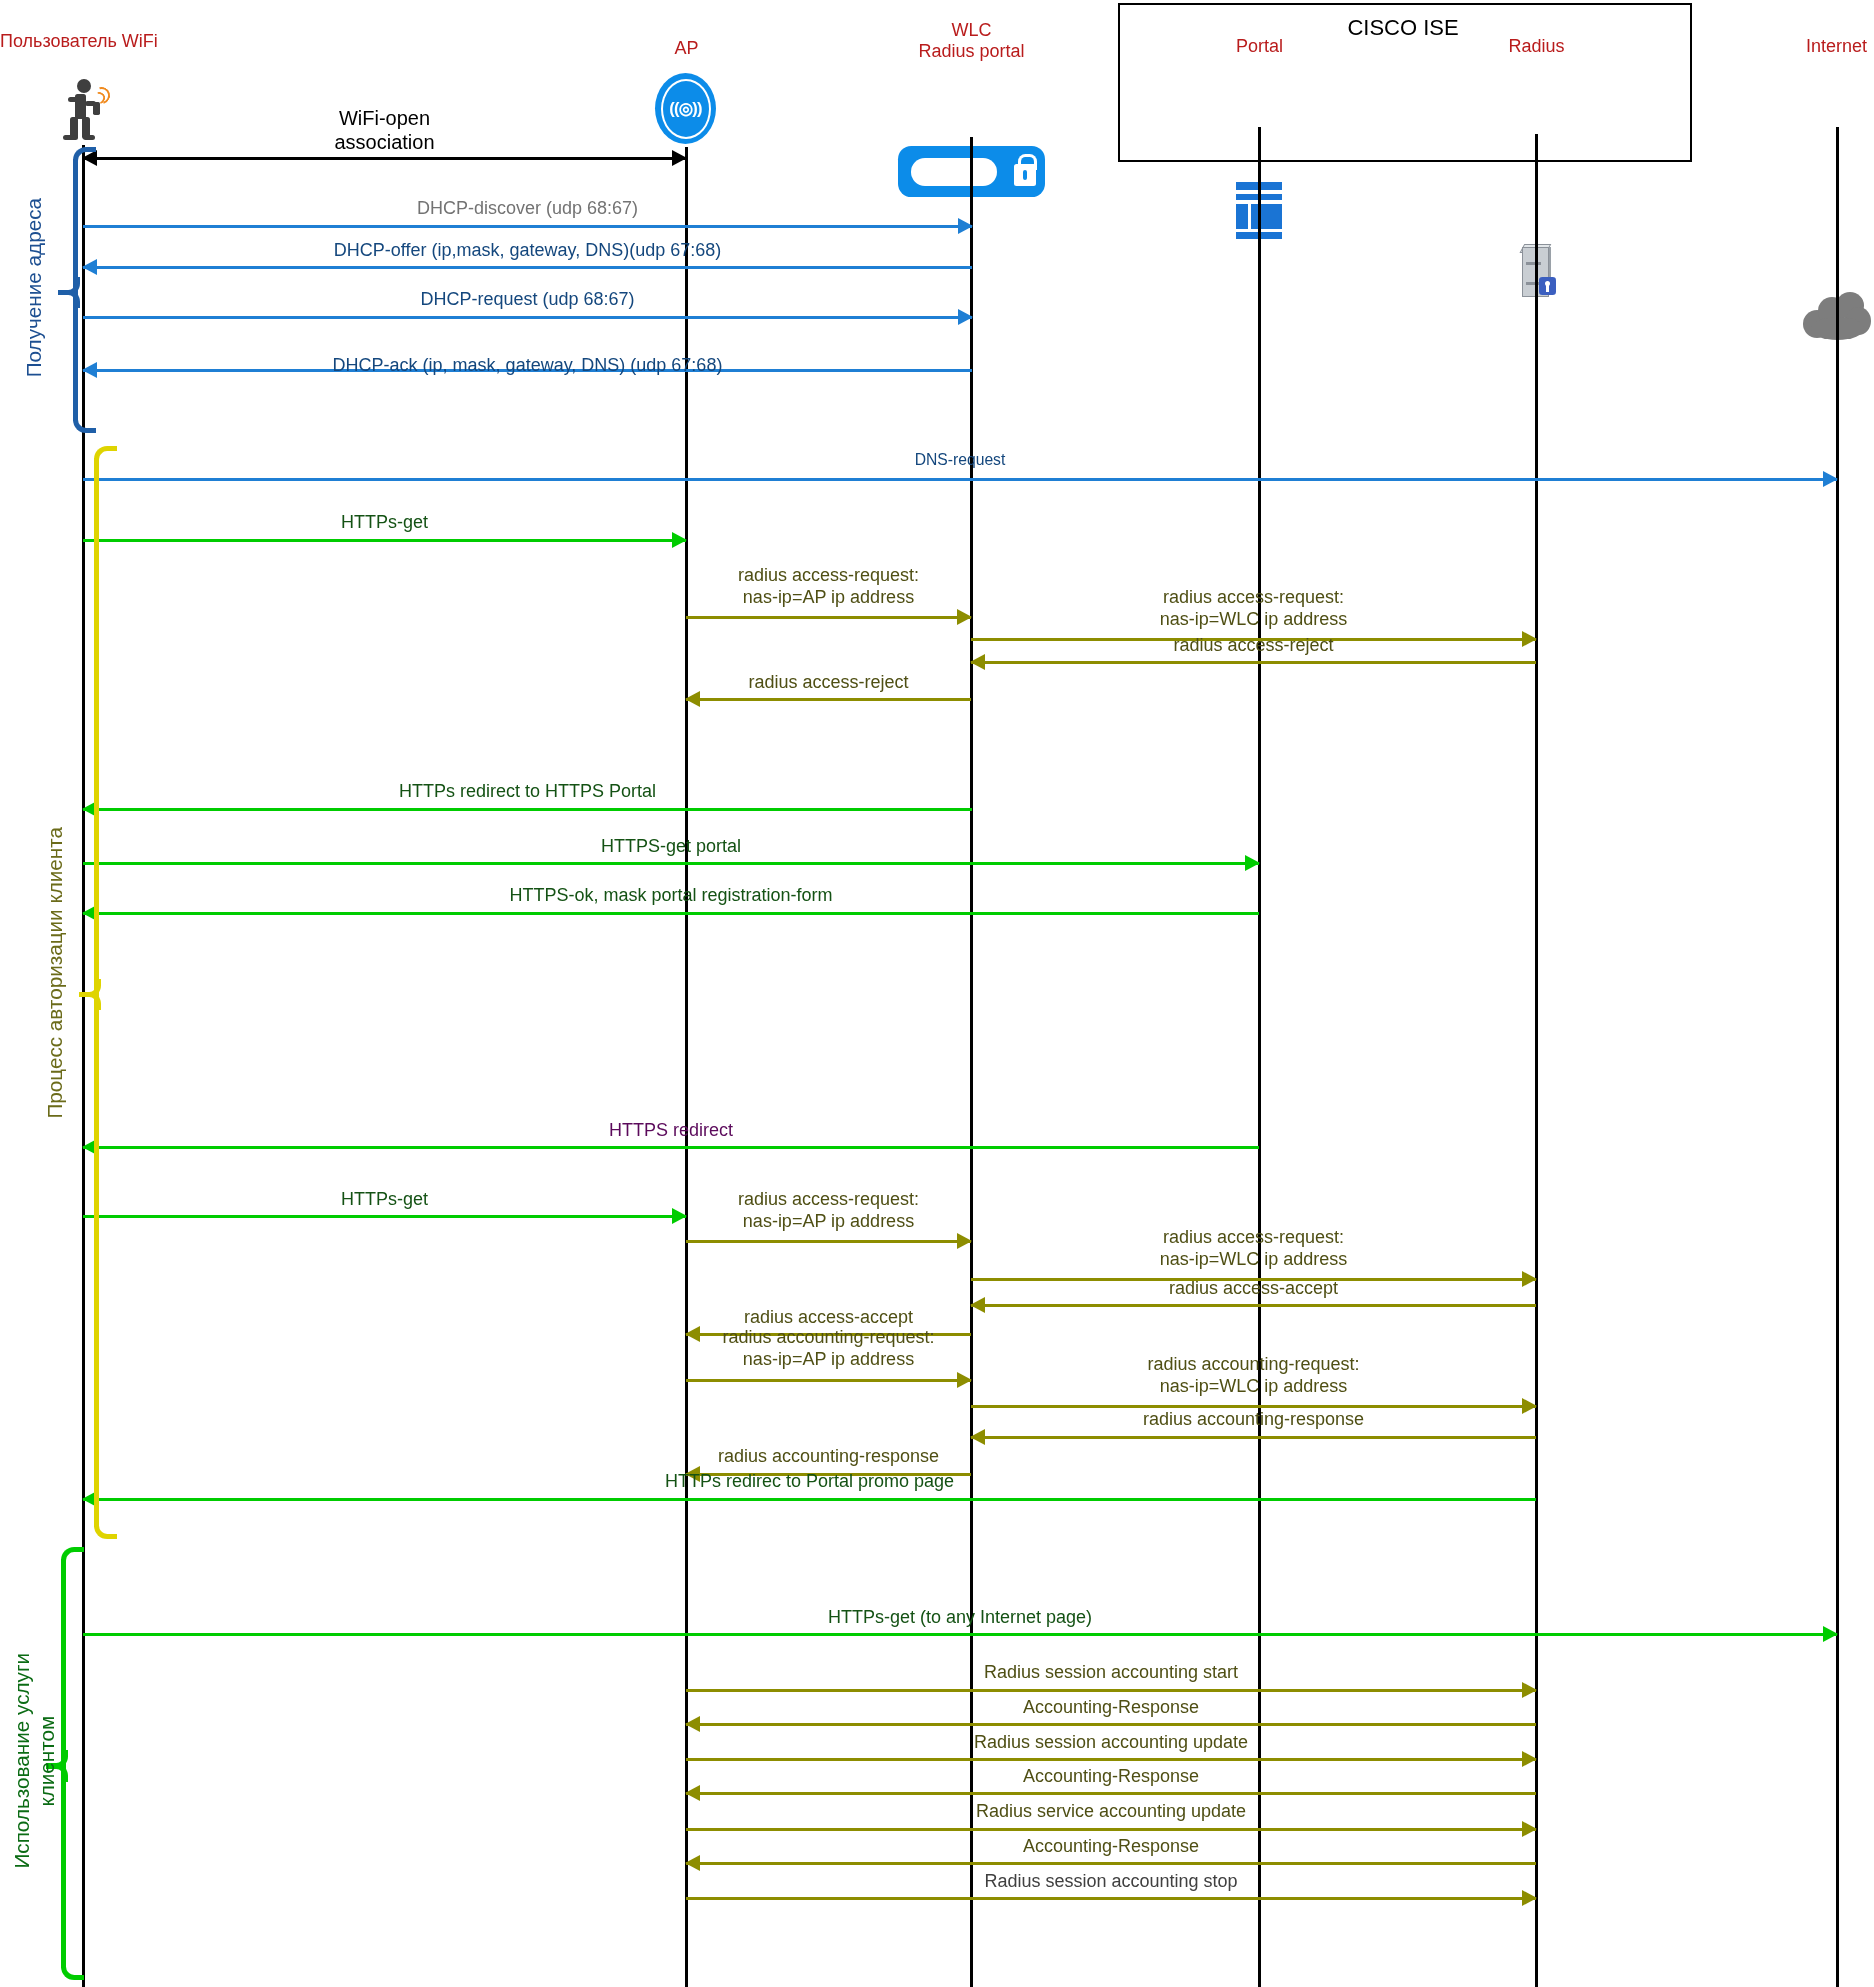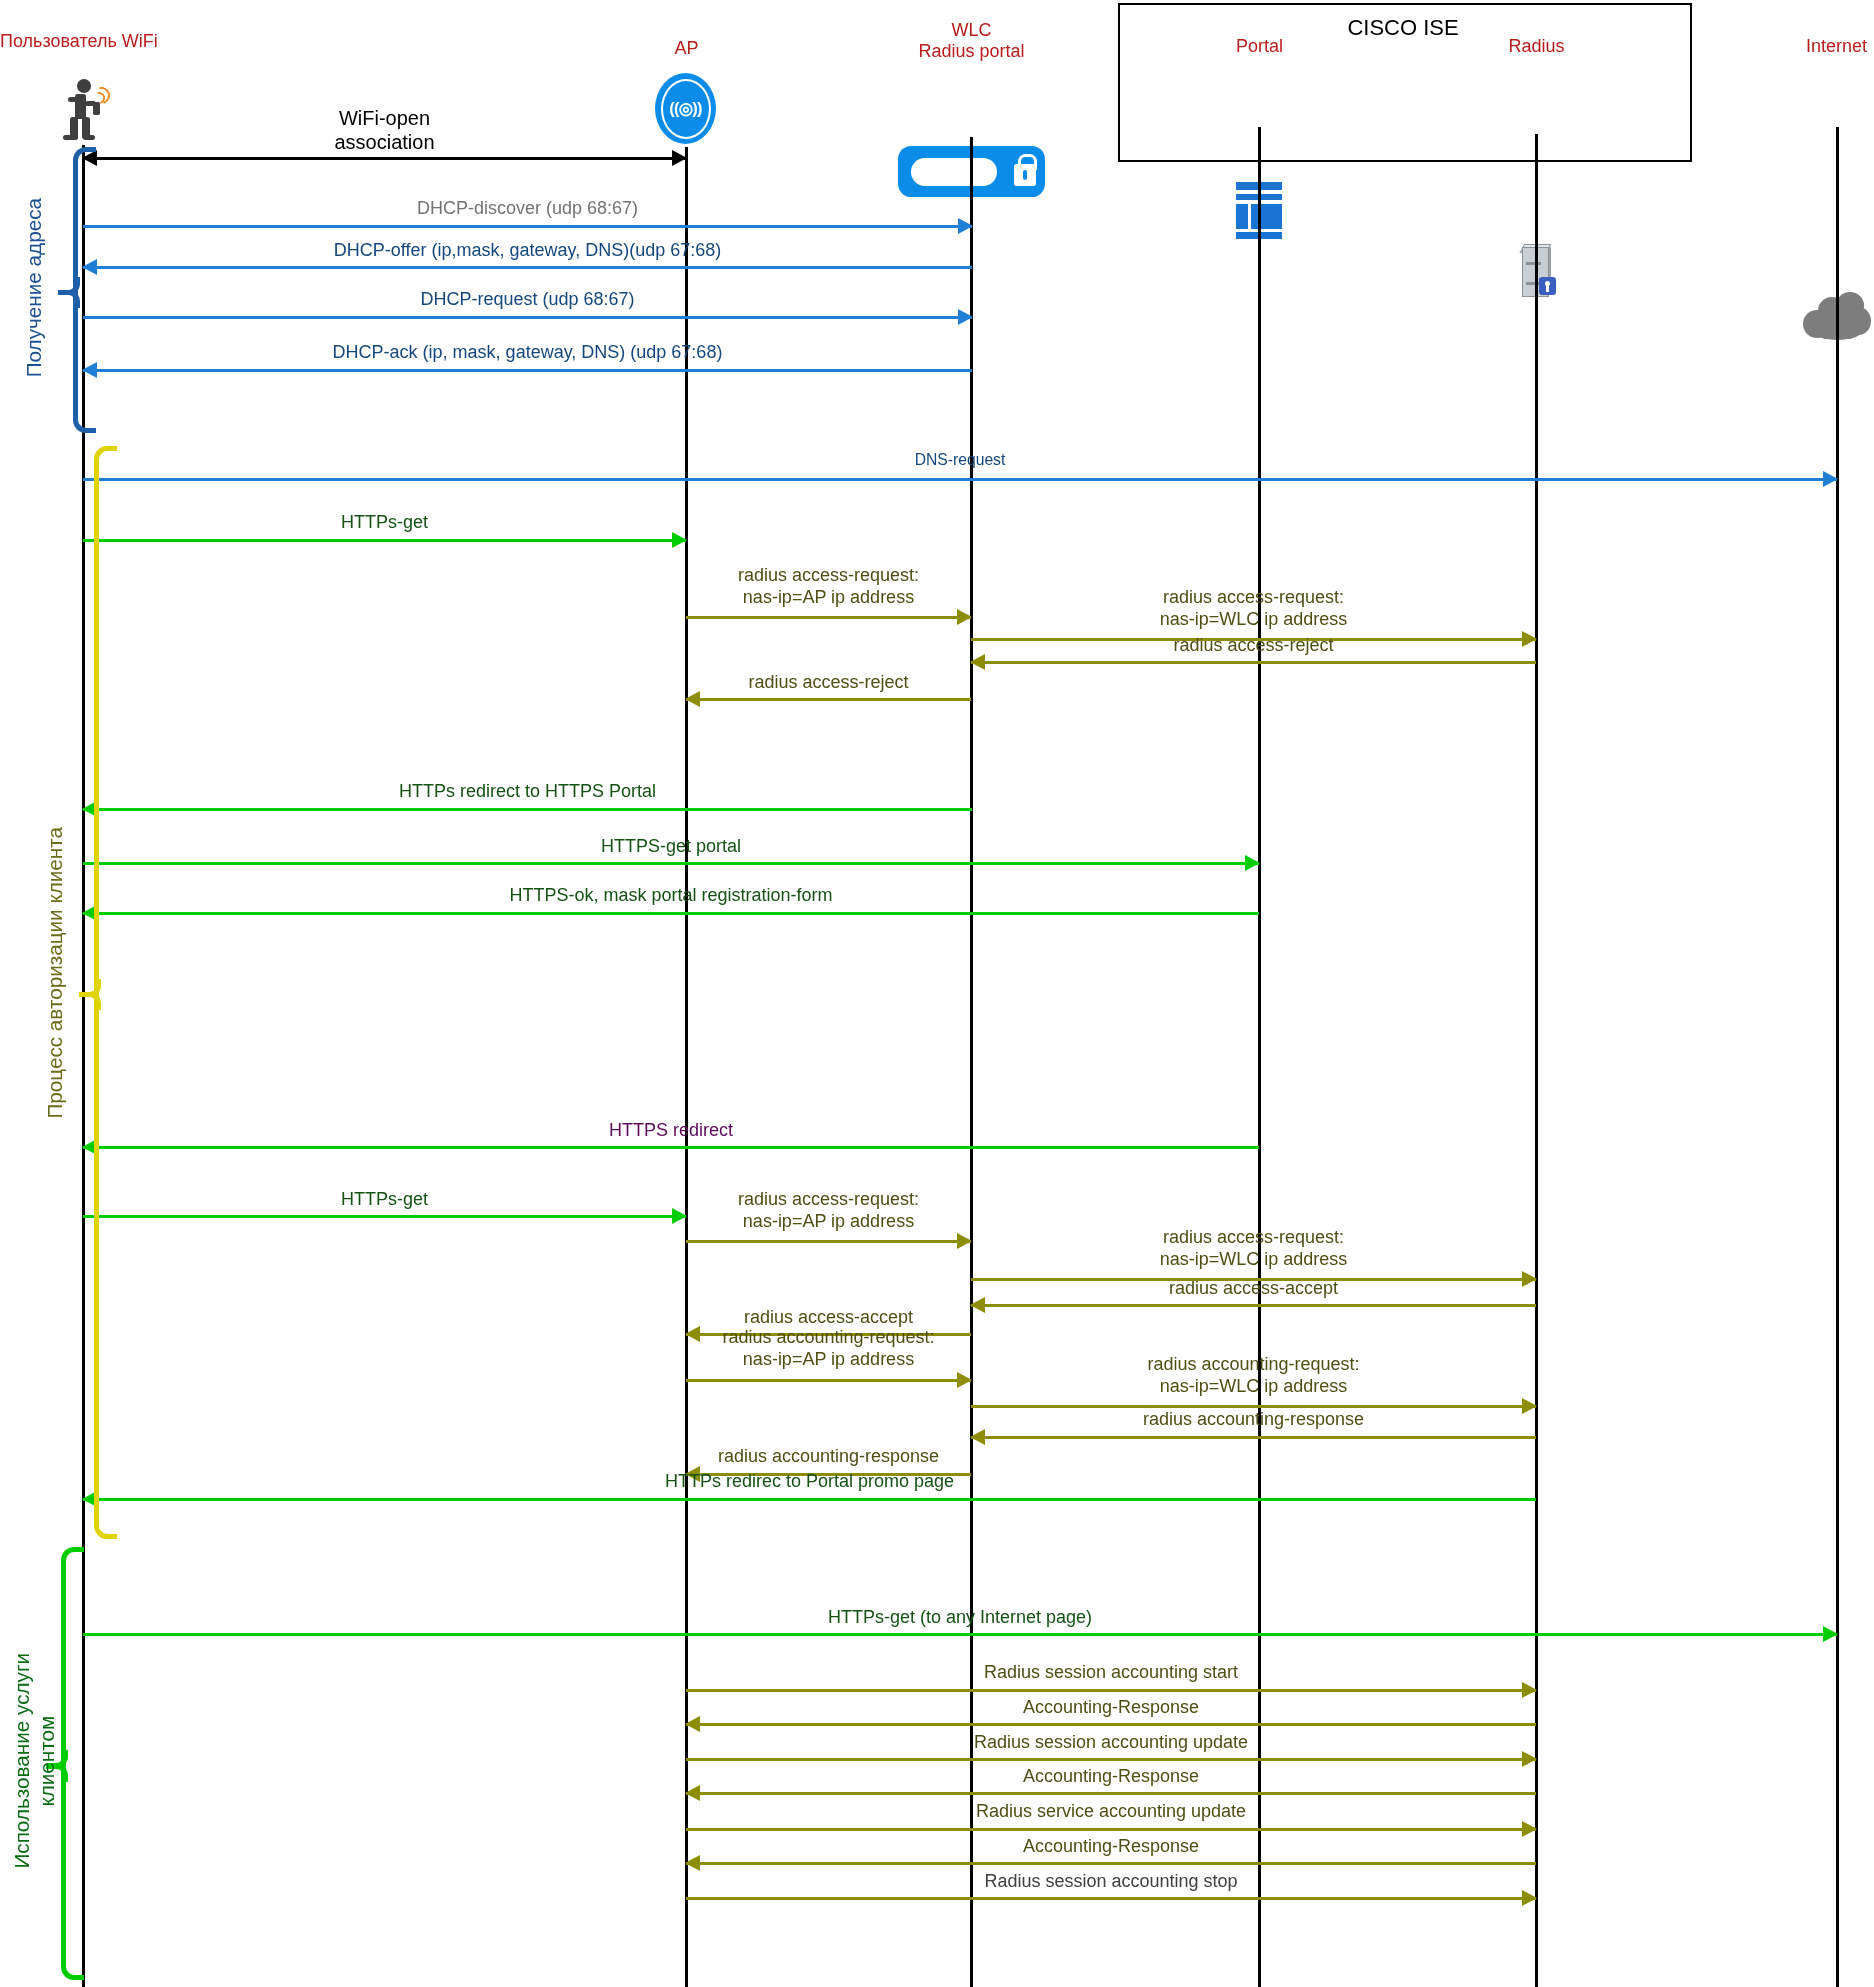--- a/index.html
+++ b/index.html
@@ -173,21 +173,21 @@
       <div class="mlabel" style="color: rgb(20, 71, 125); left: 83px; width: 889px; top: 240px;">DHCP-offer (ip,mask, gateway, DNS)(udp 67:68)</div>
       <div class="msg" style="left: 83px; top: 316px; width: 889px;">
         <div class="line" style="background: rgb(31, 127, 212);"></div>
         <div class="ahead r" style="border-left-color: rgb(31, 127, 212);"></div>
       </div>
       <div class="mlabel" style="color: rgb(20, 71, 125); left: 83px; width: 889px; top: 289px;">DHCP-request (udp 68:67)</div>
       <div class="msg" style="left: 83px; top: 369px; width: 889px;">
         <div class="line" style="background: rgb(31, 127, 212);"></div>
         <div class="ahead l" style="border-right-color: rgb(31, 127, 212);"></div>
       </div>
-      <div class="mlabel" style="color: rgb(20, 71, 125); left: 83px; width: 889px; top: 342px;">DHCP-ack (ip, mask, gateway, DNS) (udp 67:68)</div>
+      <div class="mlabel" style="color: rgb(20, 71, 125); left: 83px; width: 889px; top: 355px;">DHCP-ack (ip, mask, gateway, DNS) (udp 67:68)</div>
       <div class="msg" style="left: 83px; top: 478px; width: 1754px;">
         <div class="line" style="background: rgb(31, 127, 212);"></div>
         <div class="ahead r" style="border-left-color: rgb(31, 127, 212);"></div>
       </div>
       <div class="mlabel sm" style="color: rgb(20, 71, 125); left: 83px; width: 1754px; top: 451px;">DNS-request</div>
       <div class="msg" style="left: 83px; top: 539px; width: 603px;">
         <div class="line" style="background: rgb(0, 204, 0);"></div>
         <div class="ahead r" style="border-left-color: rgb(0, 204, 0);"></div>
       </div>
       <div class="mlabel" style="color: rgb(20, 82, 20); left: 83px; width: 603px; top: 512px;">HTTPs-get</div>

